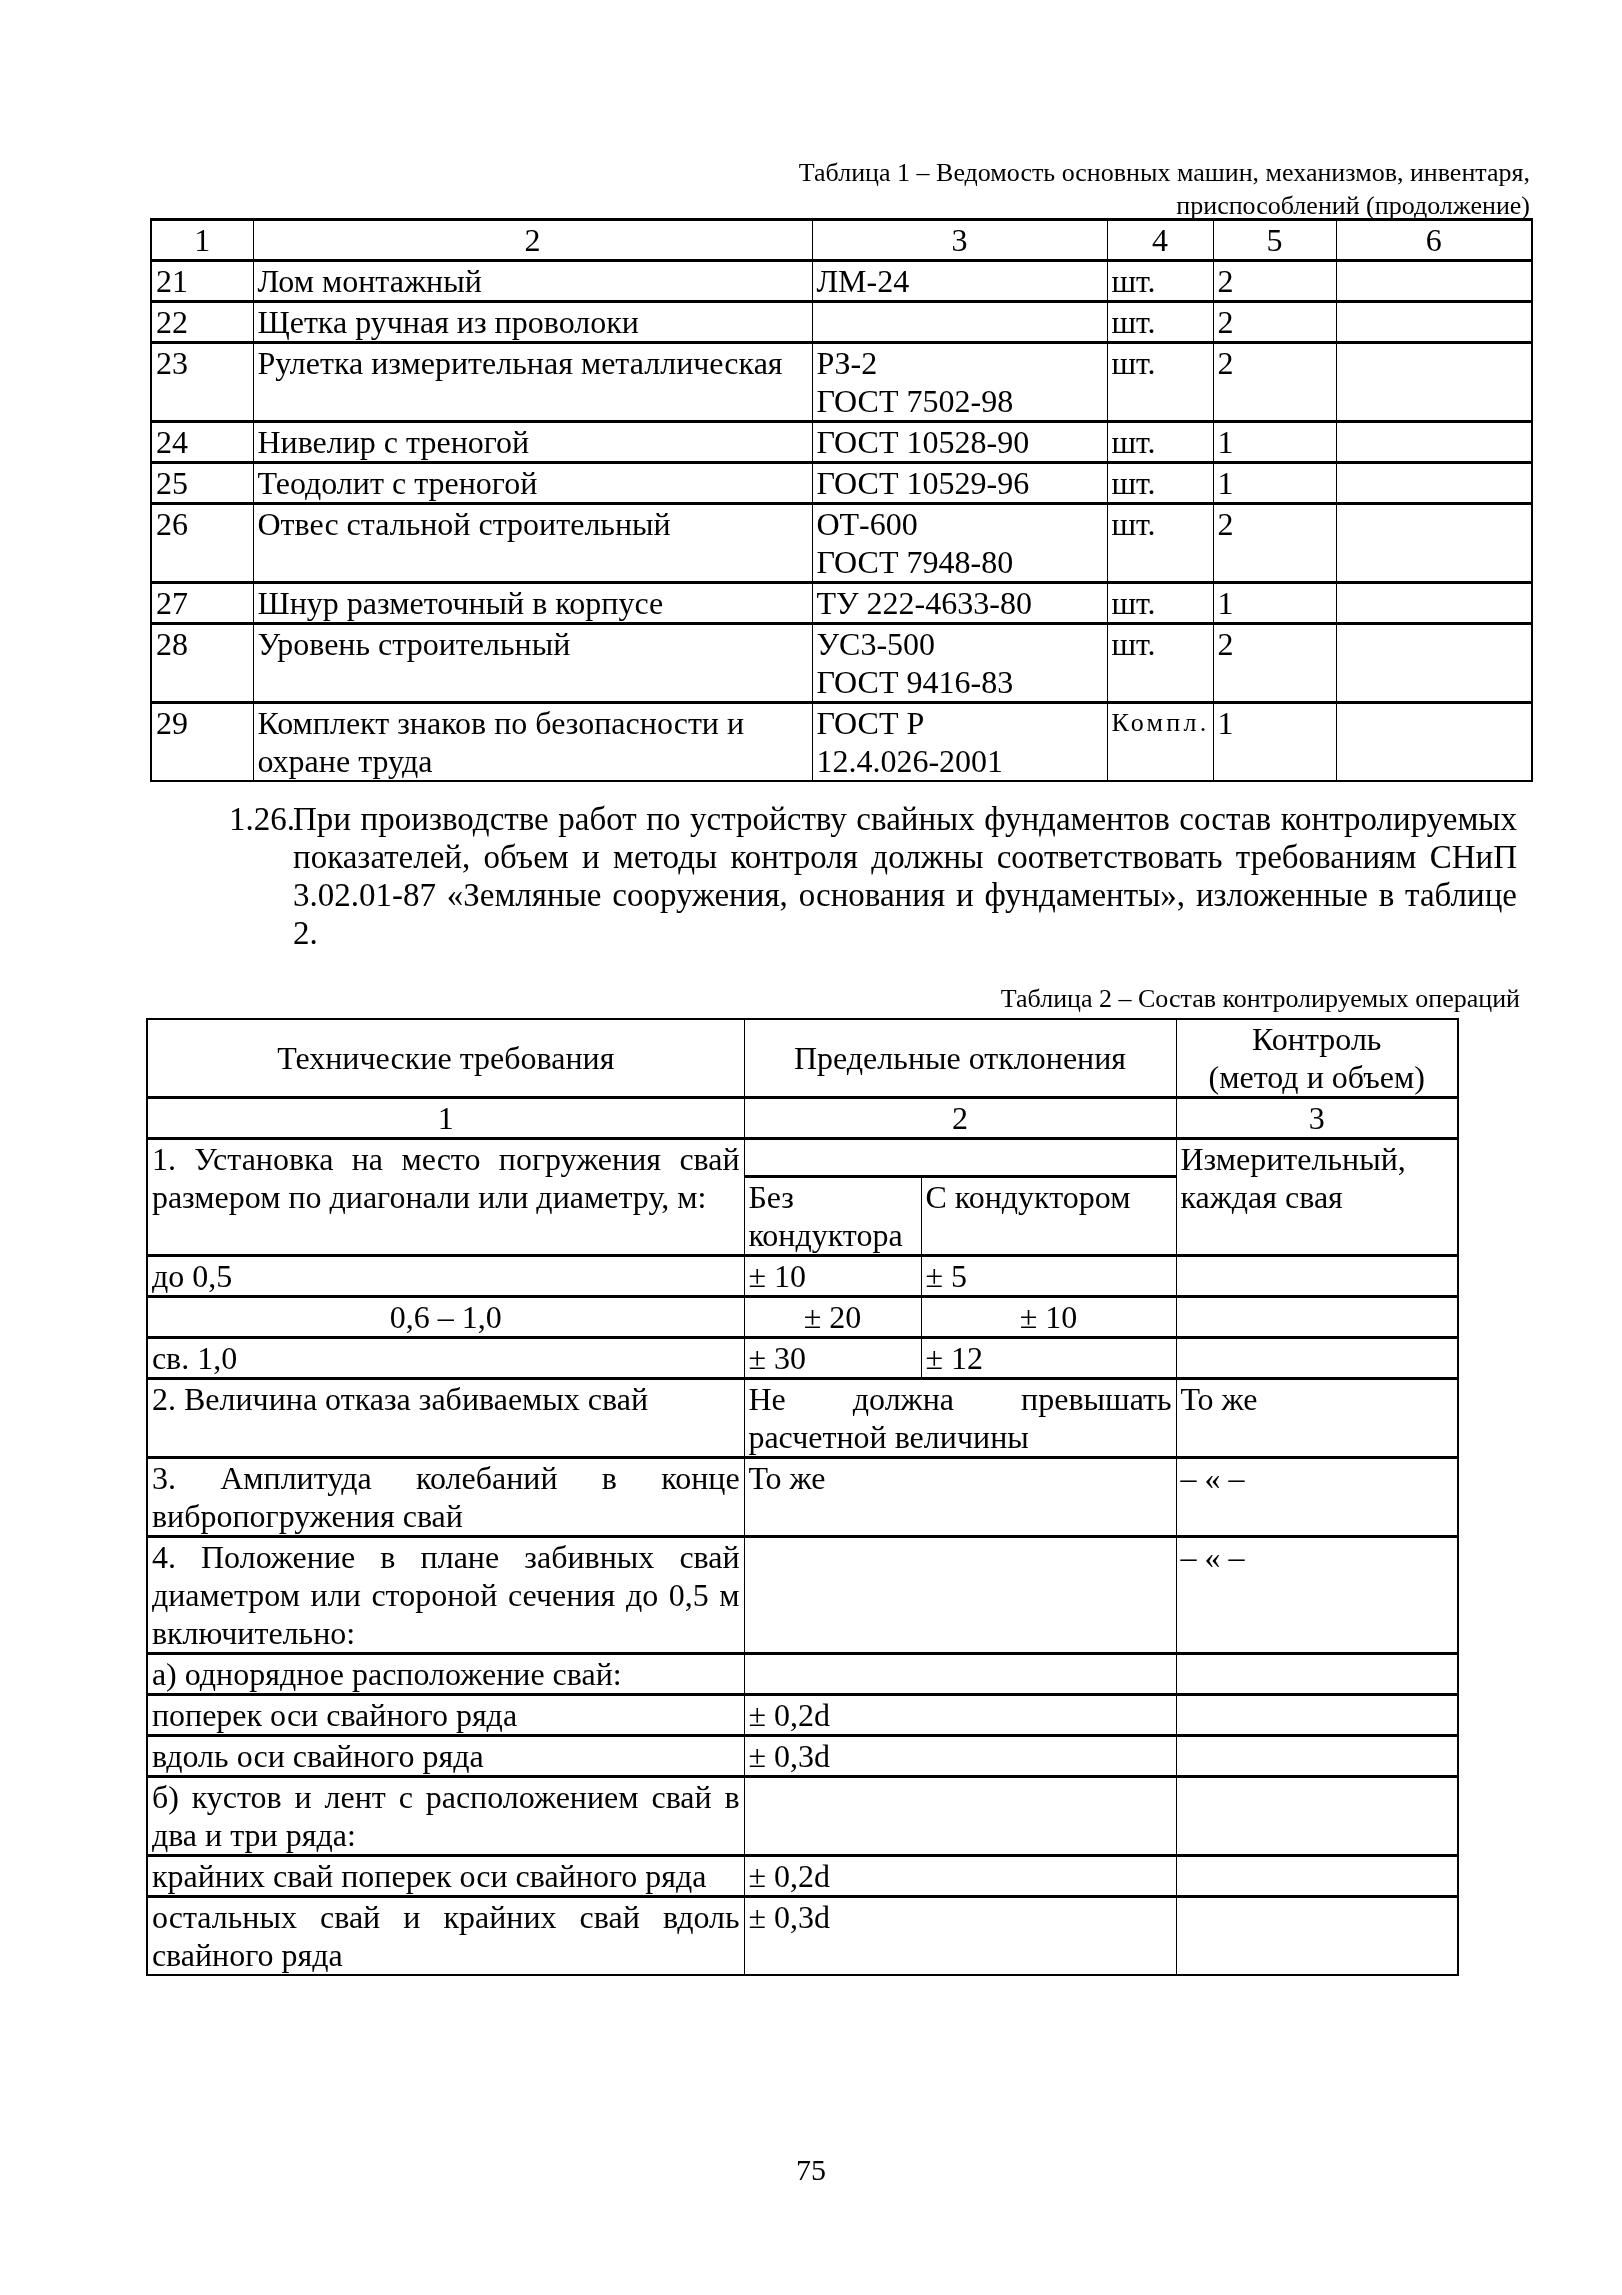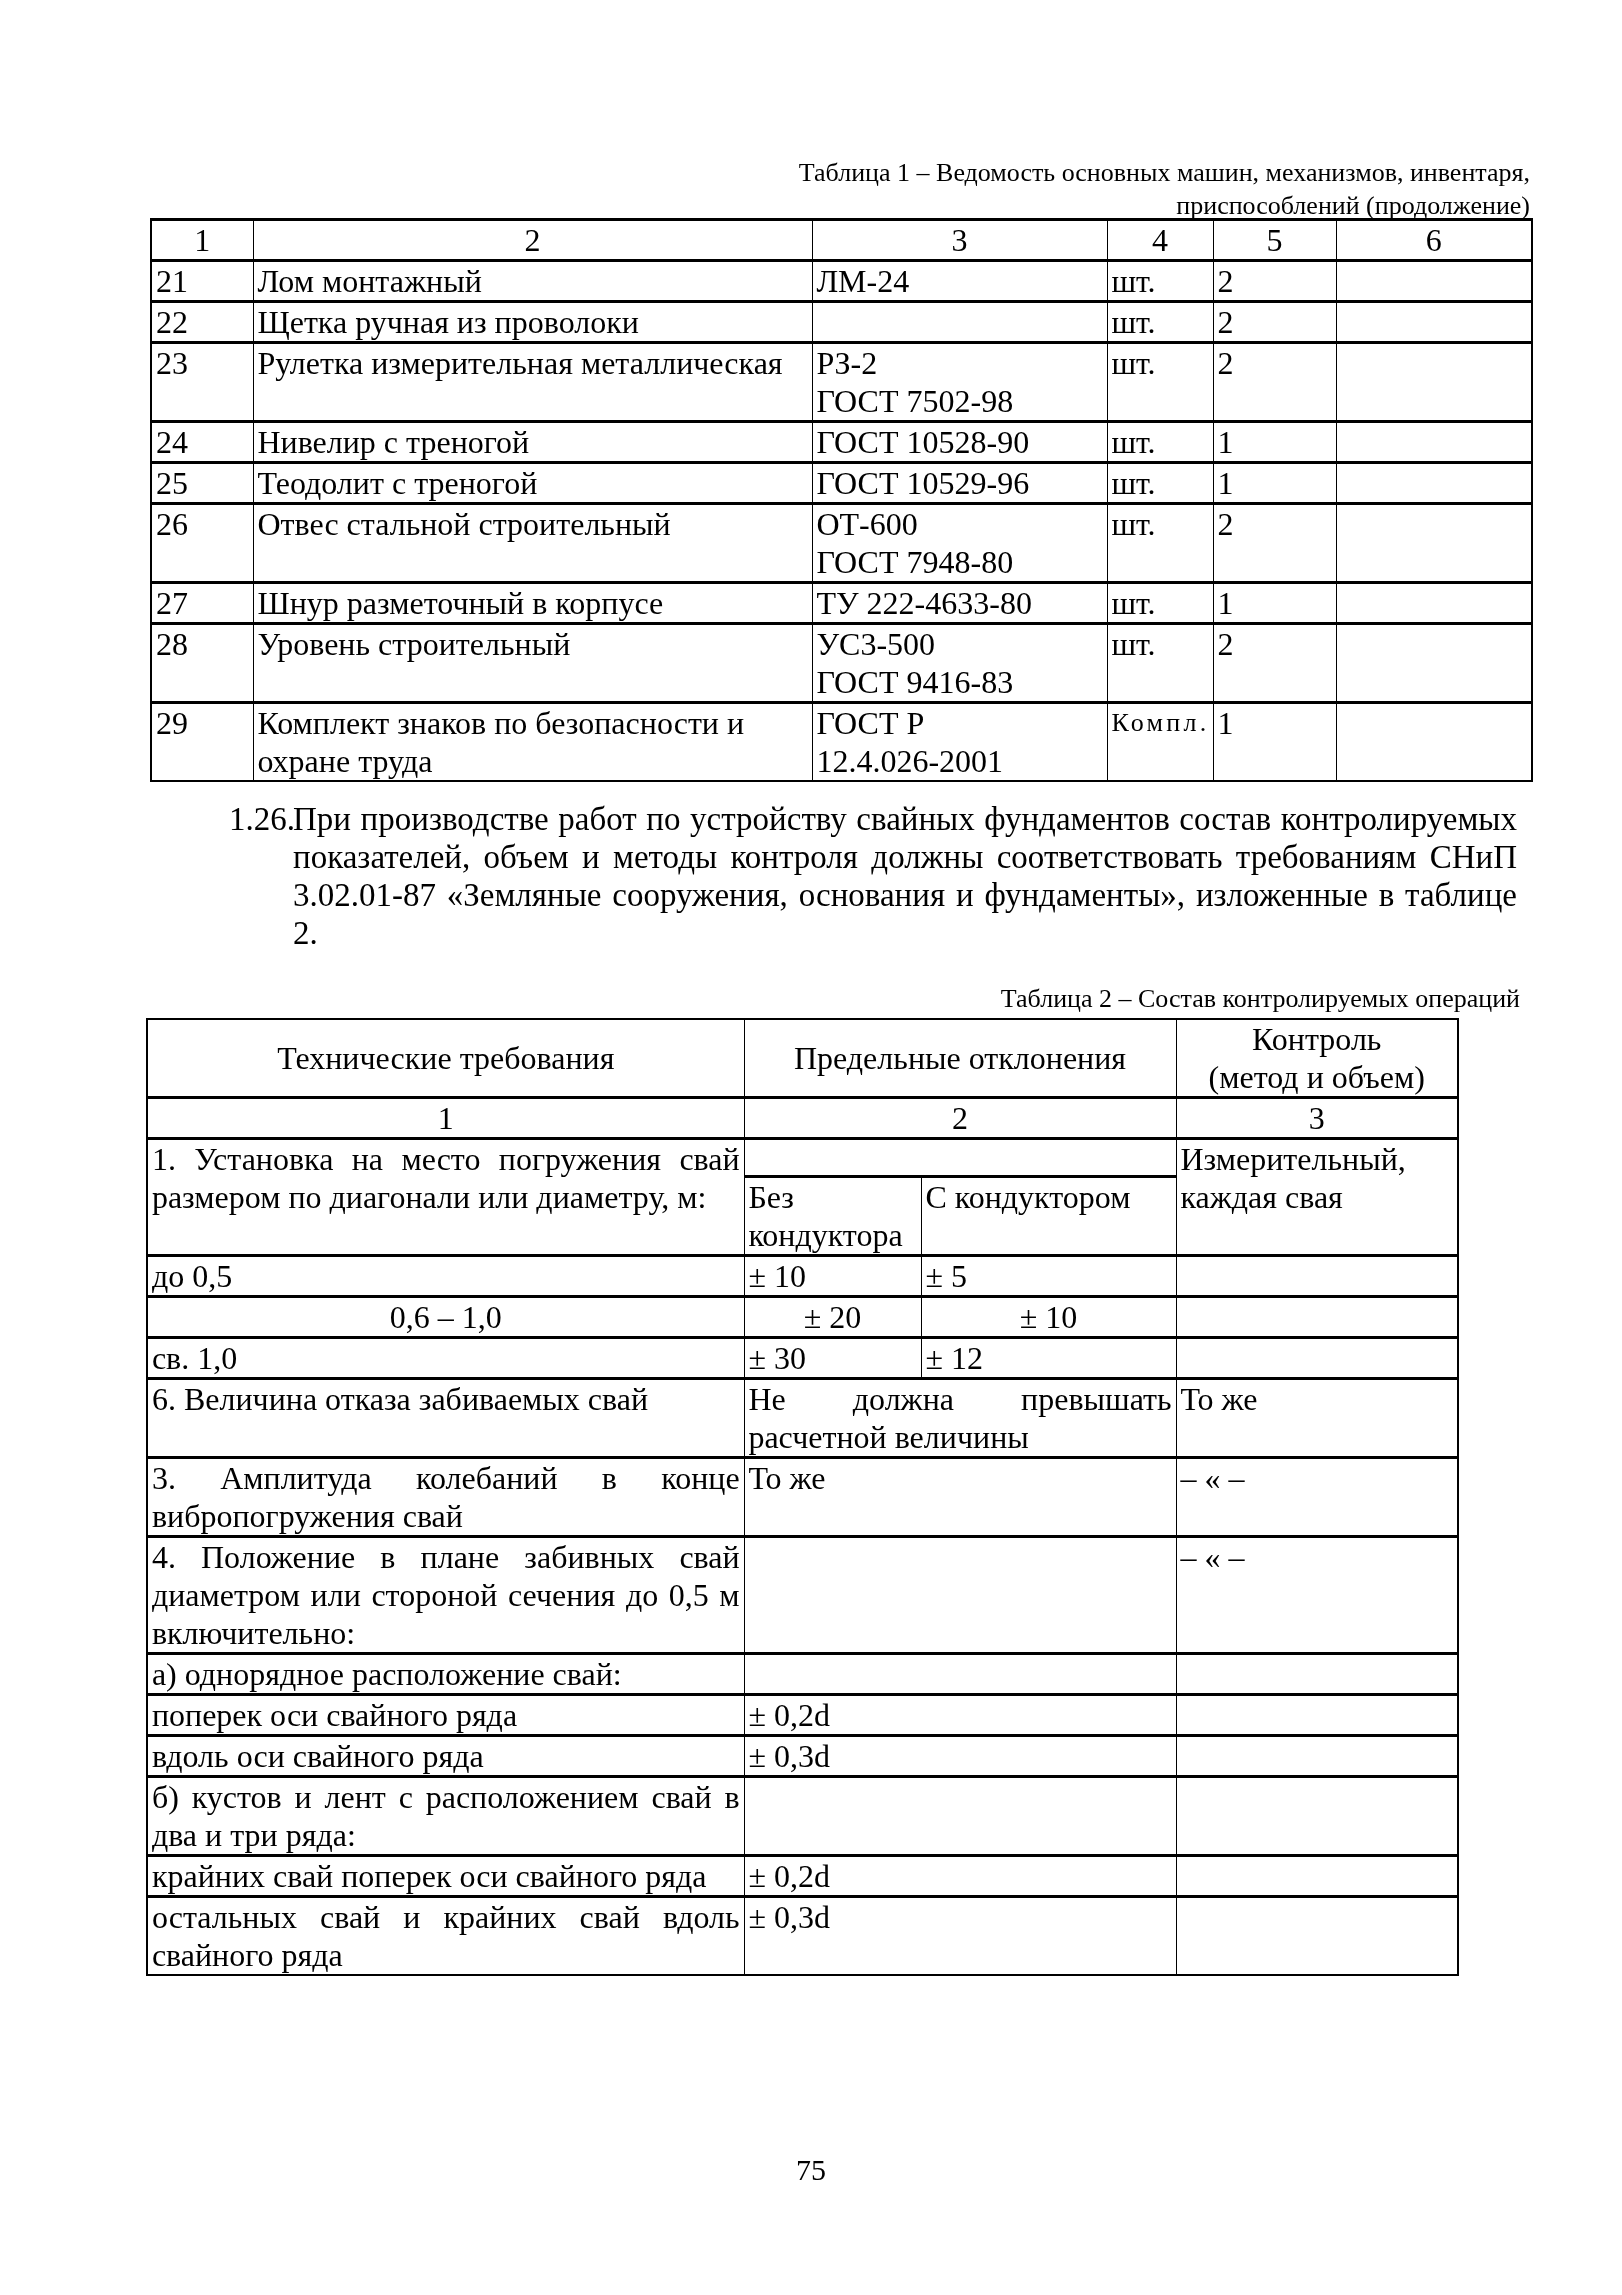--- a/index.html
+++ b/index.html
@@ -199,21 +199,21 @@
       </tr>
       <tr class="thick" style="height: 41px; padding-left: 21px;">
         <td>св. 1,0</td>
         <td>± 30</td>
         <td>± 12</td>
         <td></td>
       </tr>
     </tbody>
   <tbody id="t2rows">
       <tr class="thick" style="height: 76px;">
-        <td class="justify">6. Величина отказа забиваемых свай</td>
+        <td class="justify">2. Величина отказа забиваемых свай</td>
         <td colspan="2" class="justify">Не должна превышать расчетной величины</td>
         <td>То же</td>
       </tr>
       <tr class="thick" style="height: 76px;">
         <td class="justify">3. Амплитуда колебаний в конце вибропогружения свай</td>
         <td colspan="2">То же</td>
         <td>– « –</td>
       </tr>
       <tr class="thick" style="height: 115px;">
         <td class="justify">4. Положение в плане забивных свай диаметром или стороной сечения до 0,5 м включительно:</td>

